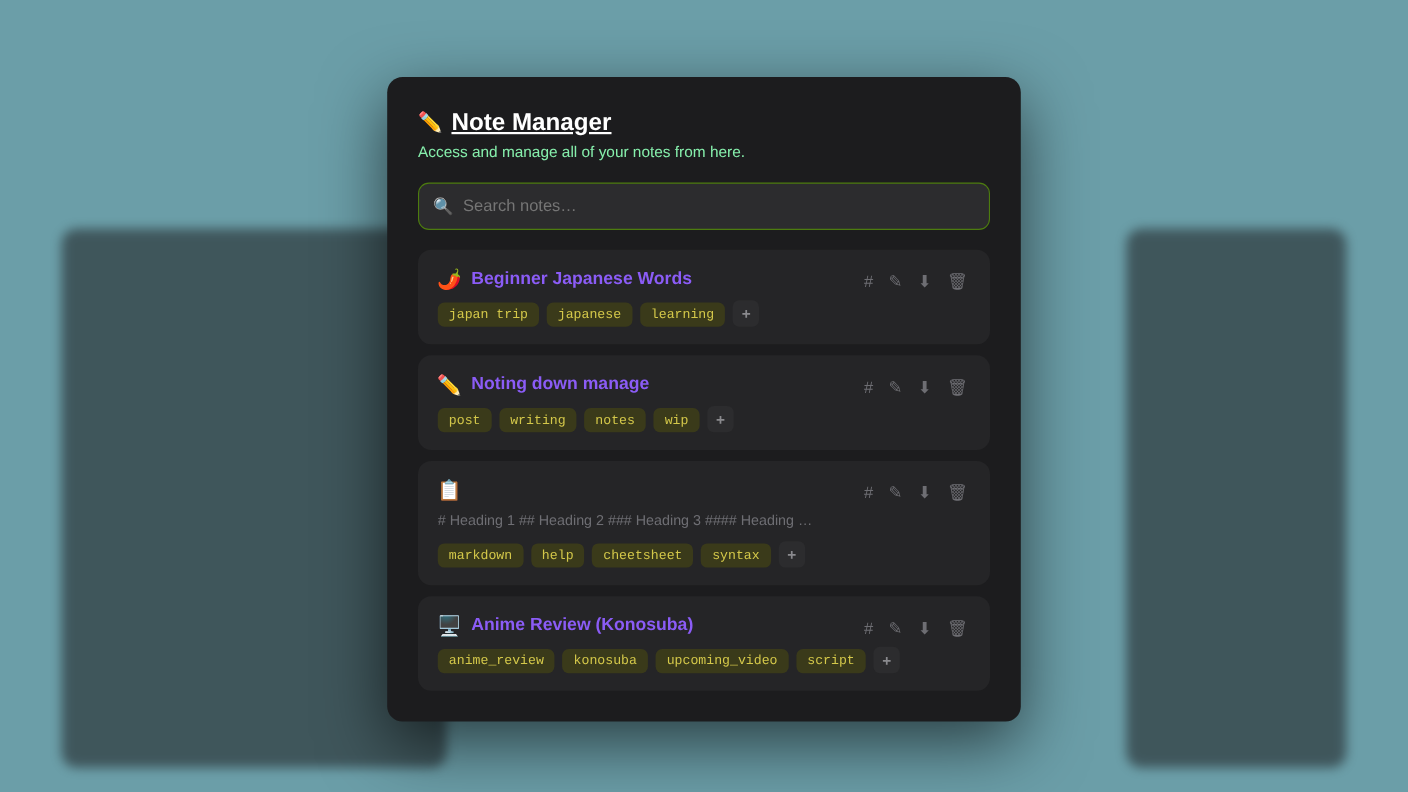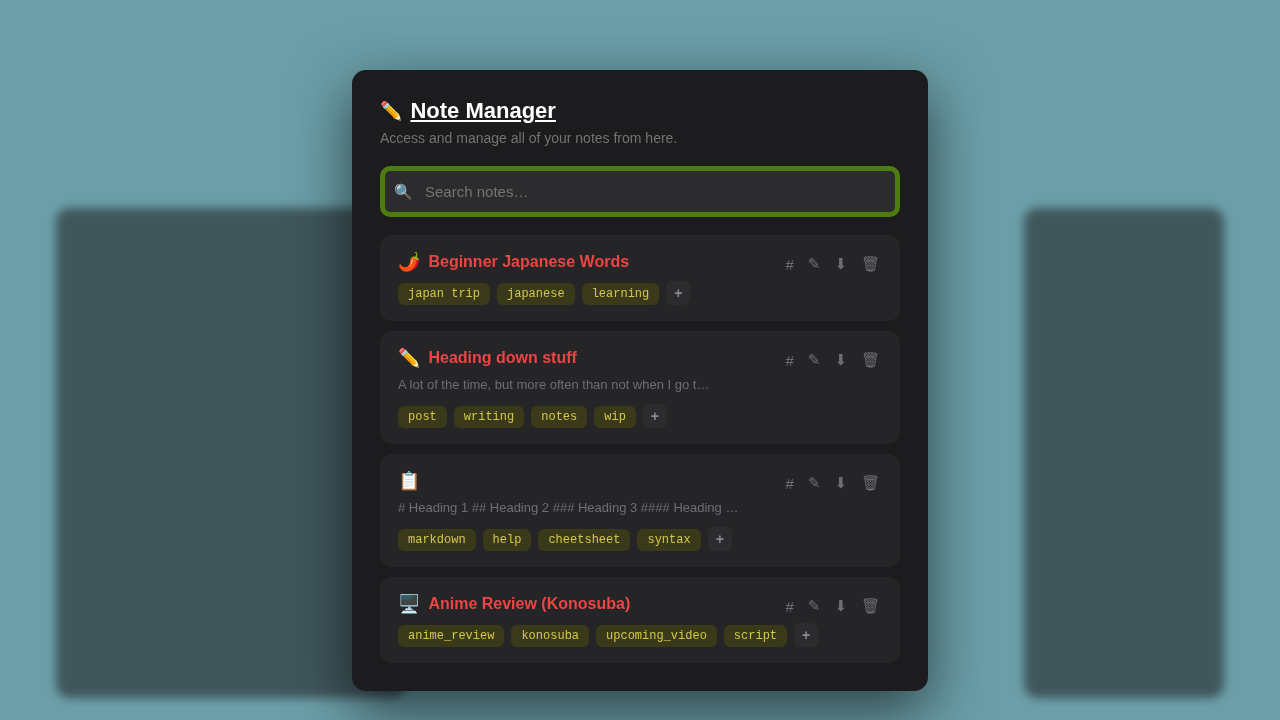--- a/index.html
+++ b/index.html
@@ -40,42 +40,42 @@
 
     .modal-title {
       font-size: 22px;
       font-weight: 600;
       color: #ffffff;
       text-decoration: underline;
     }
 
     .modal-subtitle {
       font-size: 14px;
-      color: #737373;
+      color: #86efac;
     }
 
     
     .search-container {
       position: relative;
       margin-bottom: 18px;
     }
 
     .search-icon-wrap {
       position: absolute;
       left: 14px;
       top: 50%;
       transform: translateY(-50%);
       color: #6e6e73;
       font-size: 15px;
     }
 
     .search-input {
       width: 100%;
       background: #2c2c2e;
-      border: 5px solid #4d7c0f;
+      border: 1px solid #4d7c0f;
       border-radius: 10px;
       padding: 12px 16px 12px 40px;
       font-size: 15px;
       color: #8a8a8e;
       outline: none;
     }
 
     
     .notes-list {
       display: flex;
@@ -103,21 +103,21 @@
       gap: 8px;
     }
 
     .note-emoji {
       font-size: 18px;
     }
 
     .note-title {
       font-size: 16px;
       font-weight: 600;
-      color: #ef4444;
+      color: #8b5cf6;
     }
 
     .note-actions {
       display: flex;
       gap: 10px;
       align-items: center;
       color: #6e6e73;
       font-size: 14px;
       flex-shrink: 0;
       margin-top: 2px;
@@ -248,30 +248,29 @@
       <span class="tag">japan trip</span>
           <span class="tag">japanese</span>
           <span class="tag">learning</span>
       <button class="tag-add">+</button>
     </div>
   </div>
       <div class="note-card">
     <div class="note-card-header">
       <div class="note-title-row">
         <span class="note-emoji">✏️</span>
-        <span class="note-title">Heading down stuff</span>
+        <span class="note-title">Noting down manage</span>
       </div>
       <div class="note-actions">
         <button class="note-action-btn">#</button>
         <button class="note-action-btn">✎</button>
         <button class="note-action-btn">⬇</button>
         <button class="note-action-btn">🗑</button>
       </div>
     </div>
-    <div class="note-preview">A lot of the time, but more often than not when I go t…</div>
     <div class="note-tags">
       <span class="tag">post</span>
           <span class="tag">writing</span>
           <span class="tag">notes</span>
           <span class="tag">wip</span>
       <button class="tag-add">+</button>
     </div>
   </div>
       <div class="note-card">
     <div class="note-card-header">

